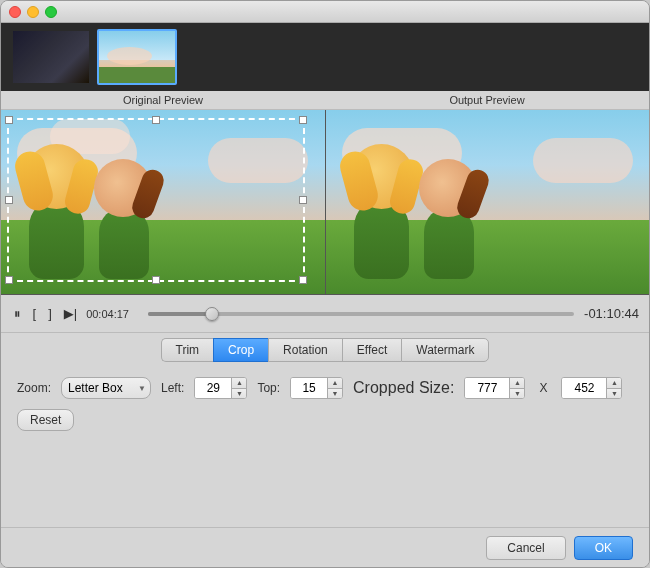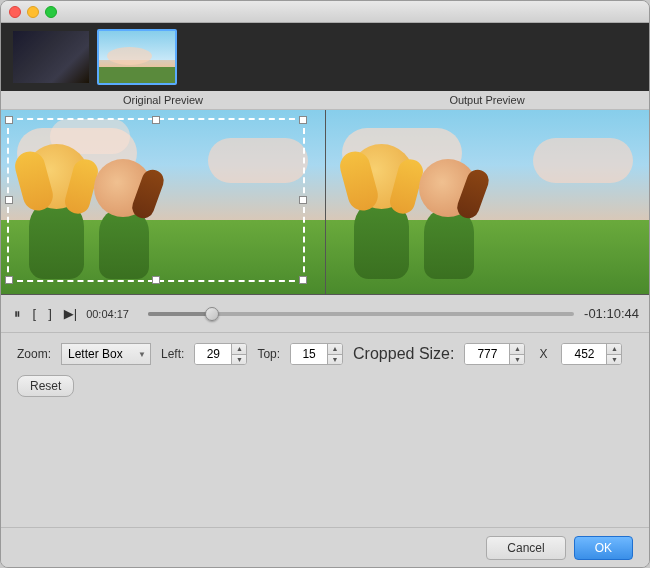--- a/index.html
+++ b/index.html
@@ -251,21 +251,21 @@
       gap: 10px;
       flex-wrap: wrap;
     }
     .settings-label {
       font-size: 12px;
       color: #333;
     }
     .settings-select {
       height: 22px;
       border: 1px solid #aaa;
-      border-radius: 0;
+      border-radius: 8px;
       background: linear-gradient(to bottom, #f0f0f0, #e0e0e0);
       font-size: 12px;
       padding: 0 18px 0 6px;
       appearance: none;
       cursor: pointer;
       position: relative;
     }
     .select-wrapper {
       position: relative;
       display: inline-block;
@@ -460,20 +460,27 @@
     <button class="pb-btn">]</button>
     <button class="pb-btn">▶|</button>
     <span class="time-display">00:04:17</span>
     <div class="timeline-track">
       <div class="timeline-progress"></div>
       <div class="timeline-thumb"></div>
     </div>
     <span class="time-remaining">-01:10:44</span>
   </div>
 
+  <div class="tabs-bar">
+    <button class="tab-btn">Trim</button>
+    <button class="tab-btn active">Crop</button>
+    <button class="tab-btn">Rotation</button>
+    <button class="tab-btn">Effect</button>
+    <button class="tab-btn">Watermark</button>
+  </div>
 
   <div class="settings-panel">
     <div class="settings-row">
       <span class="settings-label">Zoom:</span>
       <div class="select-wrapper">
         <select class="settings-select">
           <option>Letter Box</option>
           <option>Pan &amp; Scan</option>
           <option>Full</option>
         </select>

